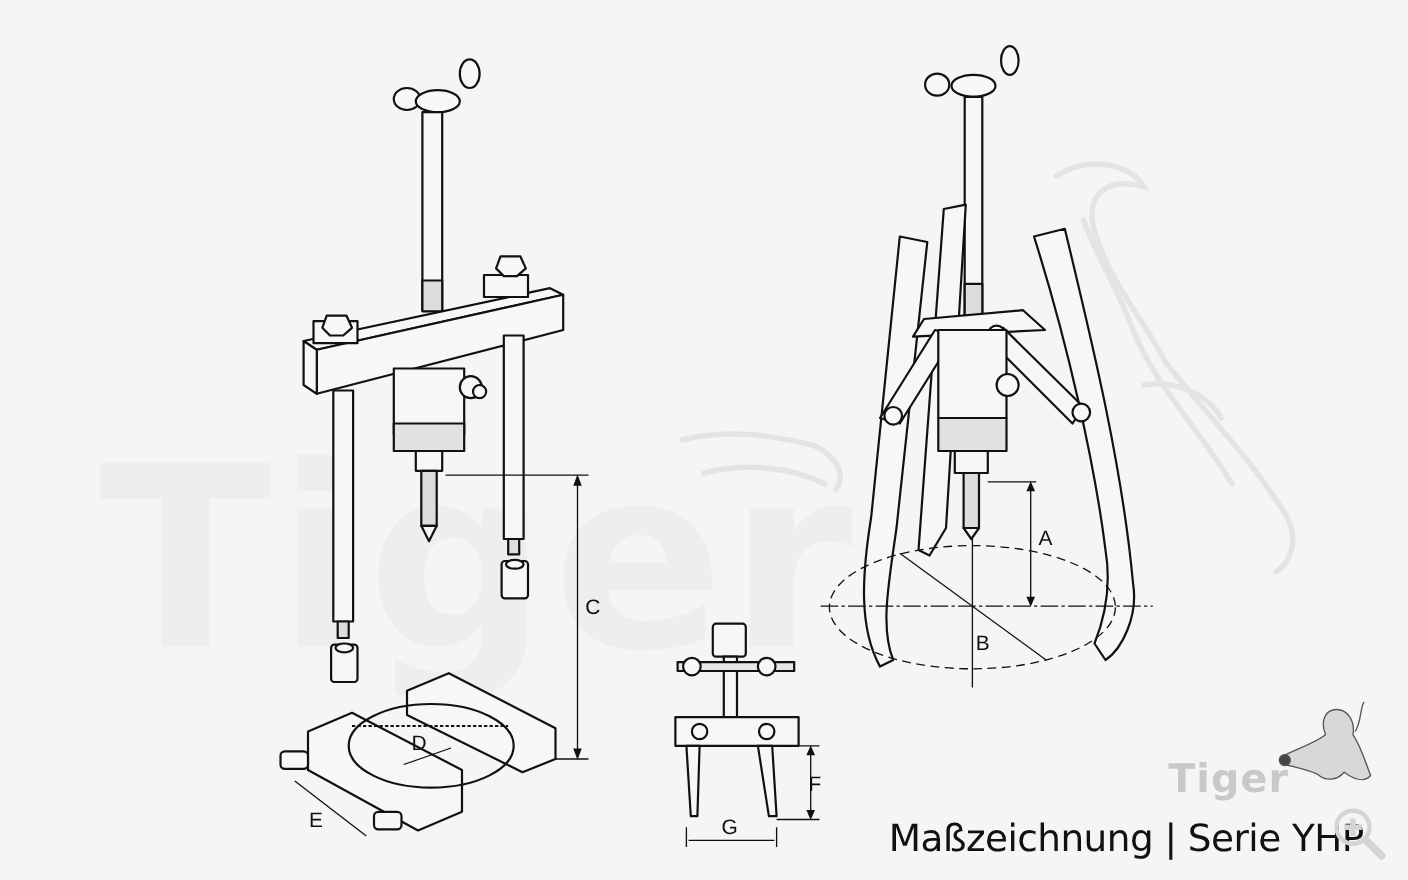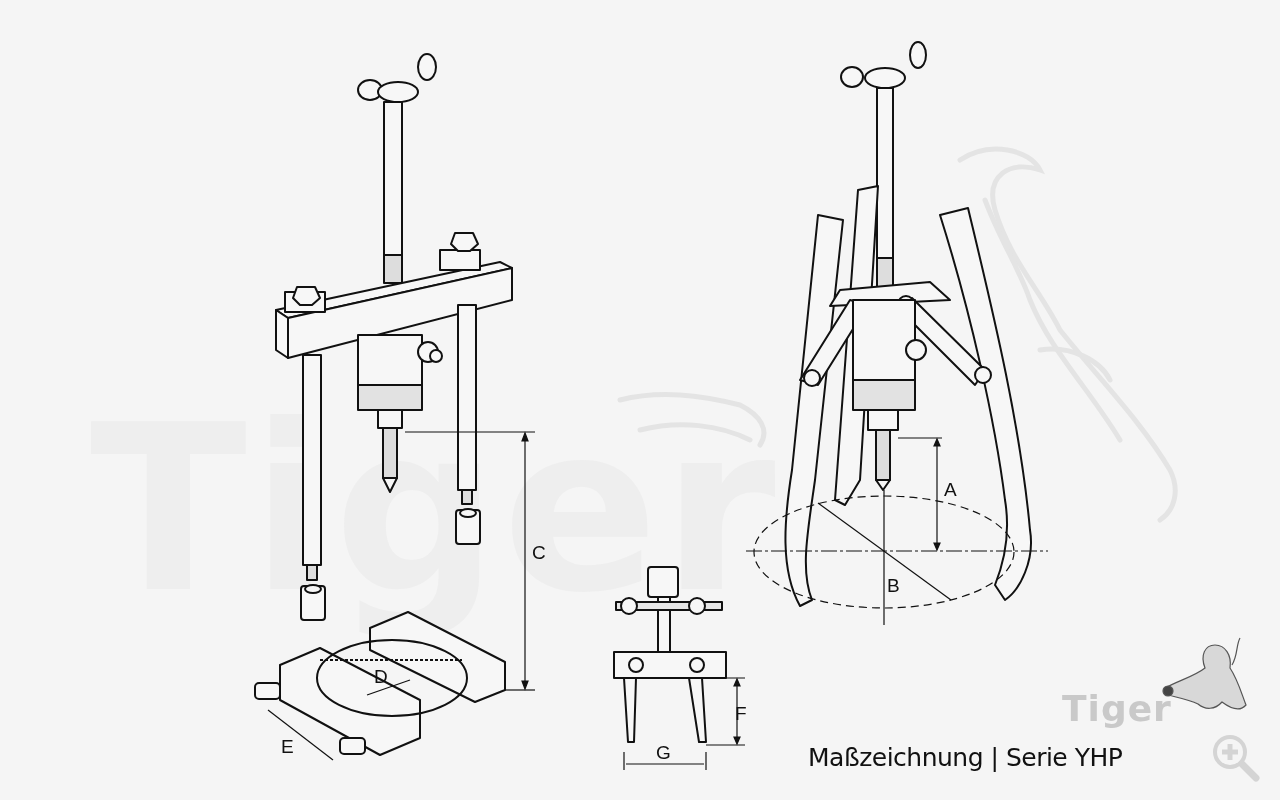--- a/index.html
+++ b/index.html
@@ -17,21 +17,21 @@
     font-size:230px; line-height:200px; letter-spacing:4px;
     color:#eeeeee; user-select:none;
   }
   .dim-label {
     position:absolute; font-family:"Liberation Sans", sans-serif;
     font-size:19px; color:#111; line-height:20px;
   }
   .caption {
     position:absolute; left:808px; top:743px;
     font-family:"DejaVu Sans", sans-serif;
-    font-size:25px; color:#111; letter-spacing:-0.5px;
+    font-size:34px; color:#111; letter-spacing:-0.5px;
   }
   .logo-text {
     position:absolute; left:1062px; top:688px;
     font-family:"DejaVu Sans", sans-serif; font-weight:bold;
     font-size:36px; color:#c9c9c9; letter-spacing:1px;
   }
   .zoom-btn { position:absolute; left:1208px; top:730px; width:56px; height:56px; cursor:pointer; }
 </style>
 </head>
 <body>

